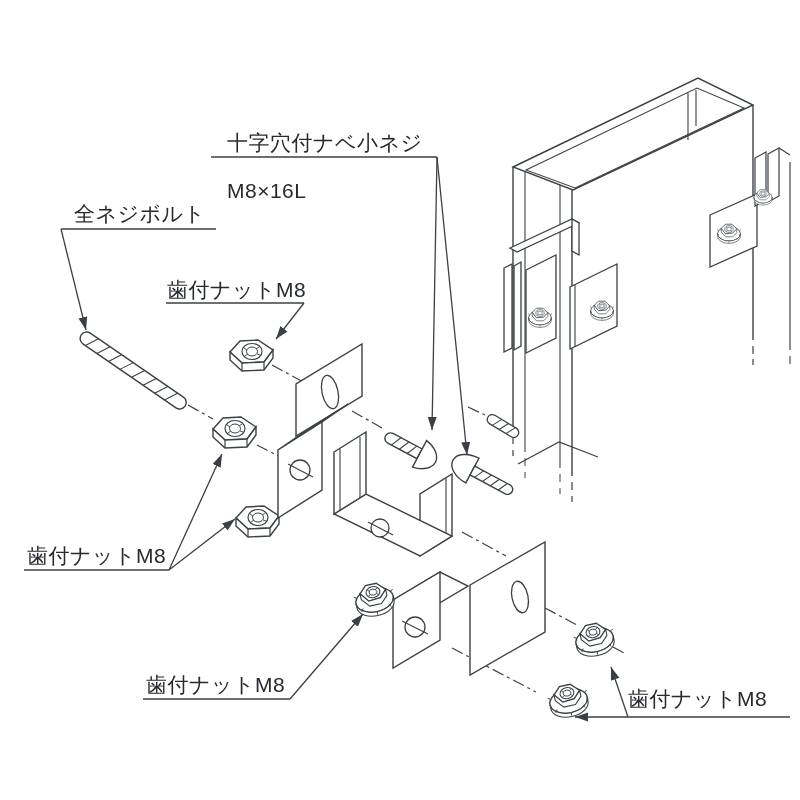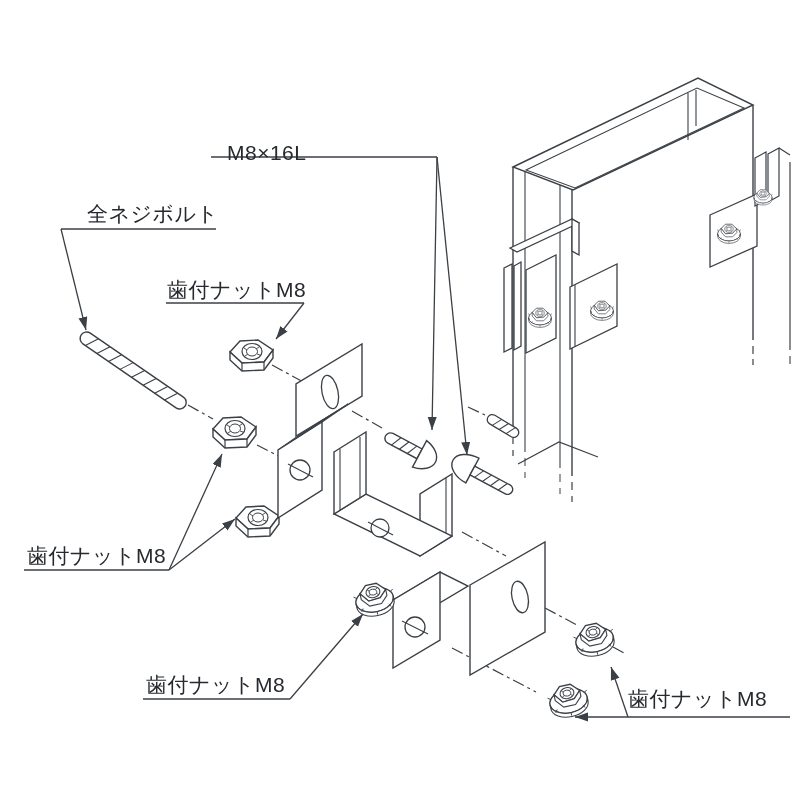--- a/index.html
+++ b/index.html
@@ -1,21 +1,21 @@
 <!DOCTYPE html>
 <html><head>
 <meta charset="utf-8">
 <style>
   html,body{margin:0;padding:0;background:#ffffff;}
   #stage{position:relative;width:800px;height:800px;background:#fff;overflow:hidden;
          font-family:"Liberation Sans","DejaVu Sans",sans-serif;}
   #drawing{position:absolute;left:0;top:0;}
   .lbl{position:absolute;color:#26292d;font-size:21px;line-height:26px;
        letter-spacing:0.5px;white-space:nowrap;}
-  .lbl .l2{margin-top:10px;}
+  .lbl .l2{margin-top:22px;}
 </style>
 </head>
 <body>
 <div id="stage">
 
 <svg id="drawing" width="800" height="800" viewBox="0 0 800 800">
   <defs>
     <marker id="ah" markerWidth="14" markerHeight="10" refX="13" refY="4.5" orient="auto" markerUnits="userSpaceOnUse">
       <path d="M0,0 L13,4.5 L0,9 Z" fill="#3b4046"></path>
     </marker>
@@ -182,24 +182,25 @@
 
     <line x1="143" y1="699" x2="290" y2="699"></line>
     <line x1="290" y1="699" x2="363" y2="614" marker-end="url(#ah)"></line>
 
     <line x1="790" y1="717" x2="575" y2="717" marker-end="url(#ah)"></line>
     <line x1="628" y1="717" x2="611" y2="667" marker-end="url(#ah)"></line>
   </g>
 </svg>
 
 <div class="lbl" style="left:227px;top:130px">
+  <div>十字穴付ナベ小ネジ</div>
   <div class="l2">M8×16L</div>
 </div>
 
-<div class="lbl" style="left:87px;top:201px">
+<div class="lbl" style="left:74px;top:201px">
   <div>全ネジボルト</div>
 </div>
 
 <div class="lbl" style="left:167px;top:277px">
   <div>歯付ナットM8</div>
 </div>
 
 <div class="lbl" style="left:27px;top:543px">
   <div>歯付ナットM8</div>
 </div>

